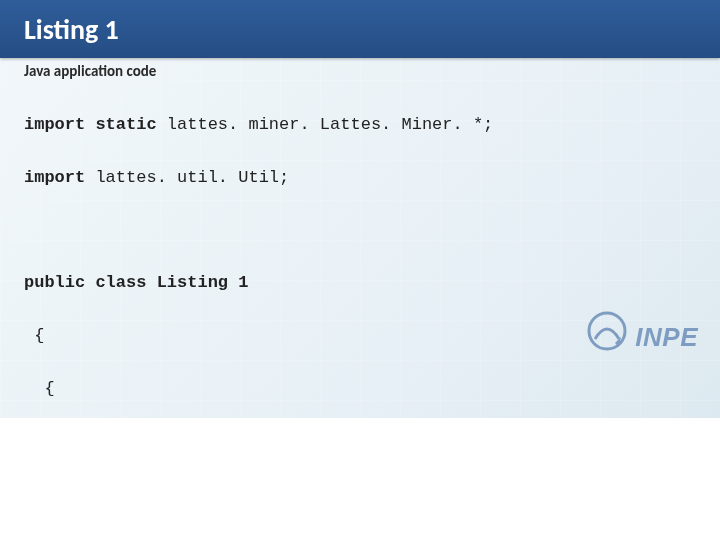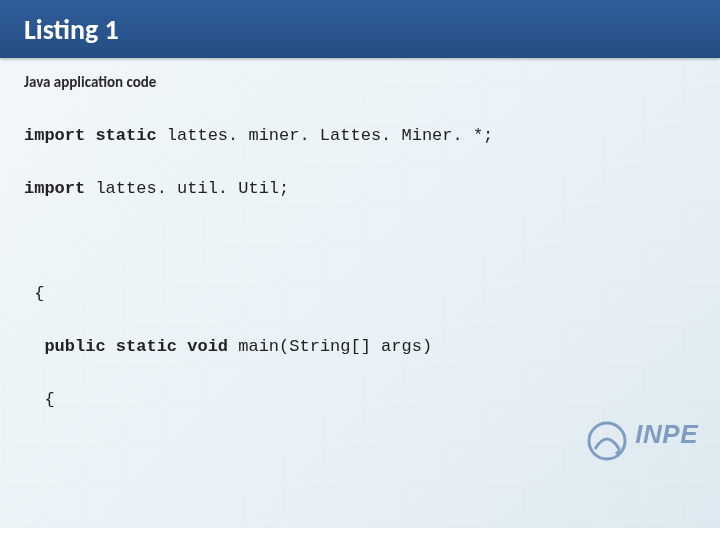--- a/index.html
+++ b/index.html
@@ -6,21 +6,21 @@
     margin: 0;
     padding: 0;
     width: 720px;
     height: 540px;
     font-family: Calibri, "Segoe UI", Arial, sans-serif;
     overflow: hidden;
   }
   .slide {
     position: relative;
     width: 720px;
-    height: 528px;
+    height: 418px;
     background: linear-gradient(135deg, #f2f7fa 0%, #e8f1f6 60%, #dde9f0 100%);
   }
   
   .slide::before {
     content: "";
     position: absolute;
     inset: 0;
     background-image:
       linear-gradient(rgba(255,255,255,0.5) 1px, transparent 1px),
       linear-gradient(90deg, rgba(255,255,255,0.5) 1px, transparent 1px);
@@ -36,21 +36,21 @@
     display: flex;
     align-items: center;
     padding-left: 24px;
     font-size: 28px;
     font-weight: 700;
     z-index: 2;
     box-shadow: 0 1px 3px rgba(0,0,0,0.3);
   }
   .subtitle {
     position: relative;
-    padding: 15px 24px 2px 24px;
+    padding: 4px 24px 2px 24px;
     font-size: 15px;
     font-weight: 700;
     color: #2a2a2a;
     z-index: 2;
   }
   .code {
     position: relative;
     padding: 4px 24px 0 24px;
     font-family: "Courier New", Courier, monospace;
     font-size: 17px;
@@ -60,21 +60,21 @@
     white-space: pre;
   }
   .kw { font-weight: 700; }
   .logo {
     position: absolute;
     right: 22px;
     bottom: 65px;
     z-index: 1;
     opacity: 0.55;
     display: flex;
-    align-items: flex-start;
+    align-items: flex-end;
     gap: 6px;
   }
   .logo svg { display: block; }
   .logo-text {
     font-family: Arial, sans-serif;
     font-size: 26px;
     font-weight: 700;
     font-style: italic;
     color: #2f5d9a;
     letter-spacing: 0.5px;
@@ -88,22 +88,22 @@
   <div class="titlebar">
     <span>Listing 1</span>
   </div>
 
   <div class="subtitle">Java application code</div>
 
   <div class="code">
 <div><span class="kw">import</span><span class="kw"> static</span><span> lattes. miner. Lattes. Miner. *;</span></div>
 <div><span class="kw">import</span><span> lattes. util. Util;</span></div>
 <div>&nbsp;</div>
+<div><span class="kw">public</span><span class="kw"> class</span><span class="kw"> Listing 1</span></div>
 <div> {</div>
-<div><span>  </span><span class="kw">public</span><span class="kw"> static</span><span class="kw"> void</span><span> main(String[] args)</span></div>
 <div>  {</div>
 <div></div>
 
 
 
 
 
 
 
 

